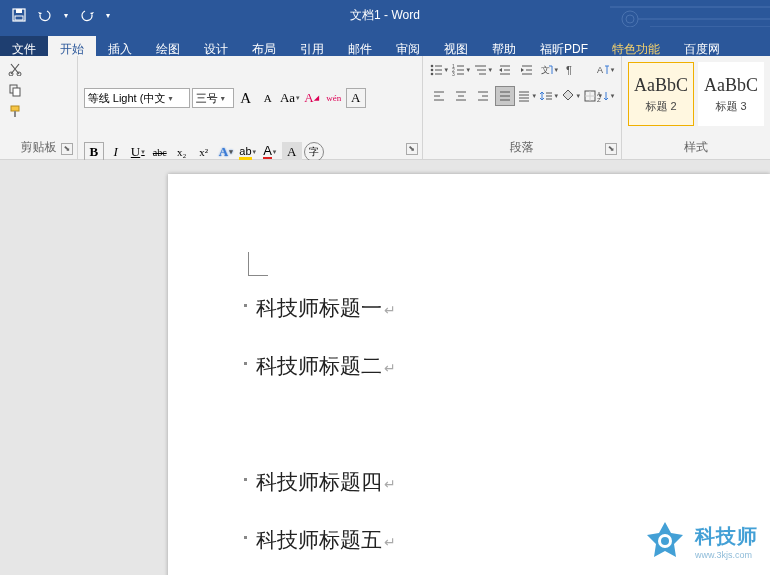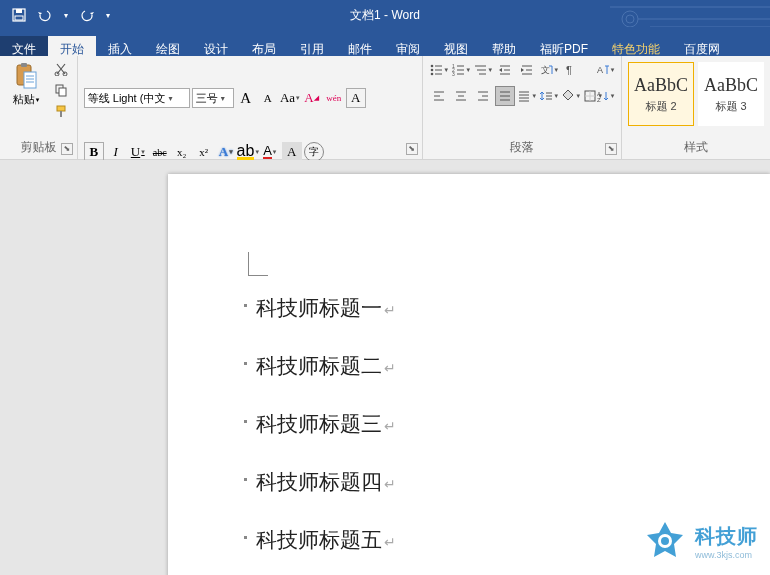--- a/index.html
+++ b/index.html
@@ -103,34 +103,20 @@
   <div class="tab">帮助</div>
   <div class="tab">福昕PDF</div>
   <div class="tab special">特色功能</div>
   <div class="tab">百度网</div>
 </div>
 
 <div class="ribbon">
 
   <div class="group" style="width:78px">
     <div class="group-body">
-      <div class="big-btn">
-        <svg class="ico" viewBox="0 0 28 28">
-            <rect x="5" y="3" width="14" height="20" rx="2" fill="#d69a4e" stroke="#9a6a2a"></rect>
-            <rect x="9" y="1" width="6" height="4" rx="1" fill="#888"></rect>
-            <rect x="12" y="10" width="12" height="16" fill="#fff" stroke="#6aa2d8"></rect>
-            <line x1="14" y1="14" x2="22" y2="14" stroke="#6aa2d8"></line>
-            <line x1="14" y1="17" x2="22" y2="17" stroke="#6aa2d8"></line>
-            <line x1="14" y1="20" x2="22" y2="20" stroke="#6aa2d8"></line>
-          </svg>
-        <span class="lbl">
-            <span>粘贴</span>
-            <span style="font-size:7px">▾</span>
-          </span>
-      </div>
       <div class="small-col">
         <span class="small-ico">
             <svg width="14" height="14" viewBox="0 0 14 14">
               <path d="M3 2 L11 12 M11 2 L3 12" stroke="#555" stroke-width="1.2"></path>
               <circle cx="3" cy="12" r="2" fill="none" stroke="#555"></circle>
               <circle cx="11" cy="12" r="2" fill="none" stroke="#555"></circle>
             </svg>
           </span>
         <span class="small-ico">
             <svg width="14" height="14" viewBox="0 0 14 14">
@@ -170,21 +156,21 @@
       </div>
       <div class="row font-row">
         <span class="fnt-btn boxed" style="font-weight:bold">B</span>
         <span class="fnt-btn" style="font-style:italic">I</span>
         <span class="fnt-btn arr" style="text-decoration:underline">U</span>
         <span class="fnt-btn" style="text-decoration:line-through;font-size:10px">abc</span>
         <span class="fnt-btn" style="font-size:11px">x₂</span>
         <span class="fnt-btn" style="font-size:11px">x²</span>
         <span class="fnt-btn arr" style="color:#3a7bd5;font-weight:bold;text-shadow:0 0 2px #3a7bd5">A</span>
         <span class="fnt-btn arr">
-            <span class="underline-yellow" style="font-size:16px">ab</span>
+            <span class="underline-yellow" style="font-size:11px">ab</span>
           </span>
         <span class="fnt-btn arr">
             <span class="underline-red">A</span>
           </span>
         <span class="fnt-btn" style="background:#ddd">A</span>
         <span class="fnt-btn" style="border:1px solid #888;border-radius:50%;font-size:10px">字</span>
       </div>
     </div>
     <div class="group-label">字体</div>
     <div class="dlg-launcher">⬊</div>
@@ -340,21 +326,20 @@
     <div class="group-label">样式</div>
   </div>
 
 </div>
 
 <div class="page-area">
   <div class="page">
     <div class="cursor-box"></div>
     <div class="para-line" style="top:120px"><span class="dot"></span><span>科技师标题一</span><span class="ret">↵</span></div>
     <div class="para-line" style="top:178px"><span class="dot"></span><span>科技师标题二</span><span class="ret">↵</span></div>
-    <div class="para-line" style="top:236px"><span class="dot"></span><span>科技师标题三</span><span class="ret">↵</span></div>
     <div class="para-line" style="top:294px"><span class="dot"></span><span>科技师标题四</span><span class="ret">↵</span></div>
     <div class="para-line" style="top:352px"><span class="dot"></span><span>科技师标题五</span><span class="ret">↵</span></div>
   </div>
 </div>
 
 <div class="watermark">
   <svg class="logo" viewBox="0 0 44 44">
     <path d="M22 3 L28 14 L40 16 L31 25 L33 38 L22 32 L11 38 L13 25 L4 16 L16 14 Z" fill="#43a0d6"></path>
     <circle cx="22" cy="22" r="7" fill="#fff"></circle>
     <circle cx="22" cy="22" r="4" fill="#43a0d6"></circle>

